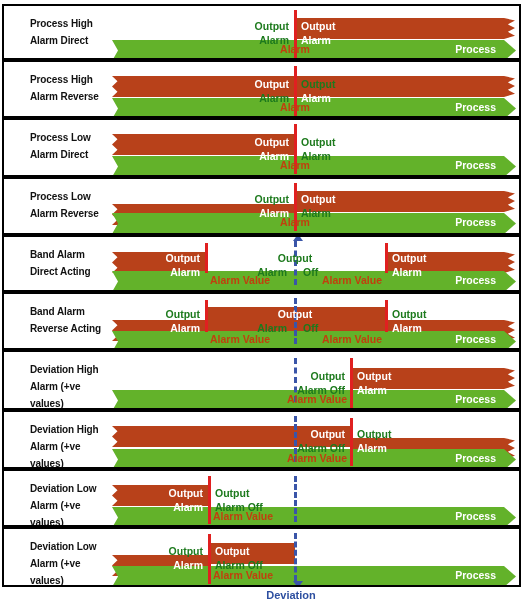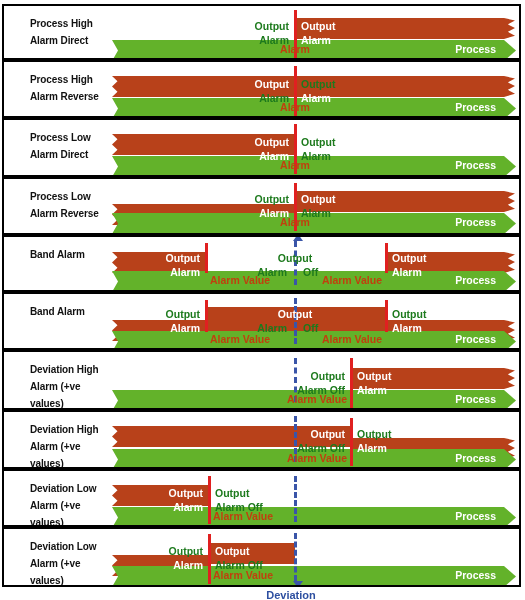--- a/index.html
+++ b/index.html
@@ -136,20 +136,21 @@
         <div class="lbl white right" style="left: 285px; top: 27px;">Alarm</div>
         <div class="lbl white" style="left: 297px; top: 13px;">Output</div>
         <div class="lbl green" style="left: 297px; top: 27px;">Alarm</div>
         <div class="lbl orange center" style="left: 291px; top: 36px;">Alarm</div>
         <div class="lbl white right" style="left: 492px; top: 36px;">Process</div>
       </div>
     </div>
     <div class="row" style="top: 235px; height: 57px;">
       <div class="rowlabel">
         <div>Band Alarm</div>
+        <div>Direct Acting</div>
       </div>
       <div class="plot">
         <div class="bar orange" style="left: 118px; width: 84px; top: 15px;">
           <div class="notch-l orange"></div>
         </div>
         <div class="bar orange" style="left: 382px; width: 118px; top: 15px;">
           <div class="tear-r"></div>
         </div>
         <div class="bar green" style="left: 118px; width: 382px; top: 34px;">
           <div class="point-r"></div>
@@ -168,20 +169,21 @@
         <div class="lbl white" style="left: 388px; top: 14px;">Output</div>
         <div class="lbl white" style="left: 388px; top: 28px;">Alarm</div>
         <div class="lbl orange" style="left: 206px; top: 36px;">Alarm Value</div>
         <div class="lbl orange right" style="left: 378px; top: 36px;">Alarm Value</div>
         <div class="lbl white right" style="left: 492px; top: 36px;">Process</div>
       </div>
     </div>
     <div class="row" style="top: 292px; height: 58px;">
       <div class="rowlabel">
         <div>Band Alarm</div>
+        <div>Reverse Acting</div>
       </div>
       <div class="plot">
         <div class="bar orange" style="left: 202px; width: 180px; top: 13px;"></div>
         <div class="bar orange" style="left: 118px; width: 382px; top: 26px;">
           <div class="tear-r"></div>
           <div class="notch-l orange"></div>
         </div>
         <div class="bar green" style="left: 118px; width: 382px; top: 37px;">
           <div class="point-r"></div>
           <div class="notch-l green"></div>

